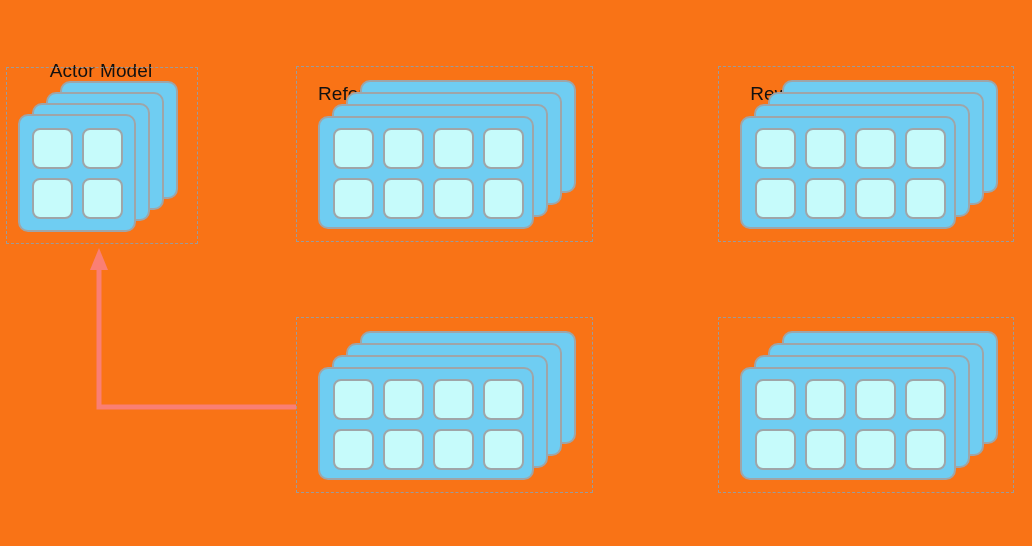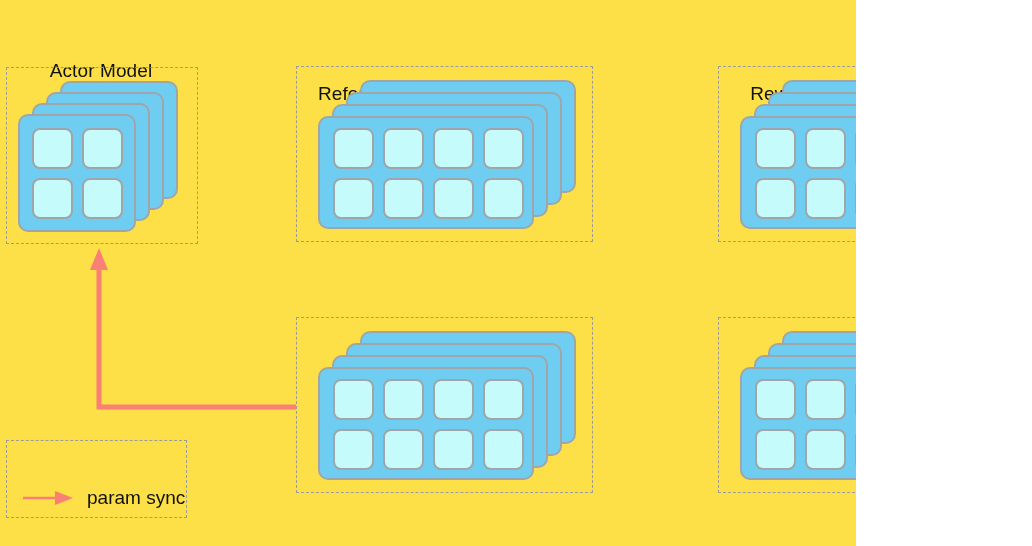--- a/index.html
+++ b/index.html
@@ -7,23 +7,23 @@
     margin: 0;
     padding: 0;
     background: #ffffff;
   }
   body {
     font-family: "Liberation Sans", sans-serif;
     color: #1a1a1a;
   }
   #canvas {
     position: relative;
-    width: 856px;
+    width: 1032px;
     height: 546px;
-    background: #fde047;
+    background: #f97316;
     overflow: hidden;
   }
 
   
   .group-title {
     position: absolute;
     text-align: center;
     font-size: 19px;
     line-height: 25px;
     color: #111111;
@@ -214,23 +214,14 @@
 
   <div class="group-title" style="left:718px; top:503px; width:296px;">
     
   </div>
 
   <svg class="arrow-svg" viewBox="0 0 1032 546" xmlns="http://www.w3.org/2000/svg">
     <polyline points="296,407 99,407 99,262" fill="none" stroke="#FA7F74" stroke-width="5" stroke-linecap="butt" stroke-linejoin="miter"></polyline>
     <polygon points="99,248 90,270 108,270" fill="#FA7F74"></polygon>
   </svg>
 
-  <div id="legend-box" class="dashed-box" style="left:6px; top:440px; width:181px; height:78px;">
-    <div id="legend-row">
-      <svg id="legend-arrow-icon" width="56" height="16" viewBox="0 0 56 16" xmlns="http://www.w3.org/2000/svg">
-        <line x1="2" y1="8" x2="38" y2="8" stroke="#FA7F74" stroke-width="2.6" stroke-linecap="butt"></line>
-        <polygon points="52,8 34,1 34,15" fill="#FA7F74"></polygon>
-      </svg>
-      <span id="legend-label">param sync</span>
-    </div>
-  </div>
 
 </div>
 
 </body></html>

